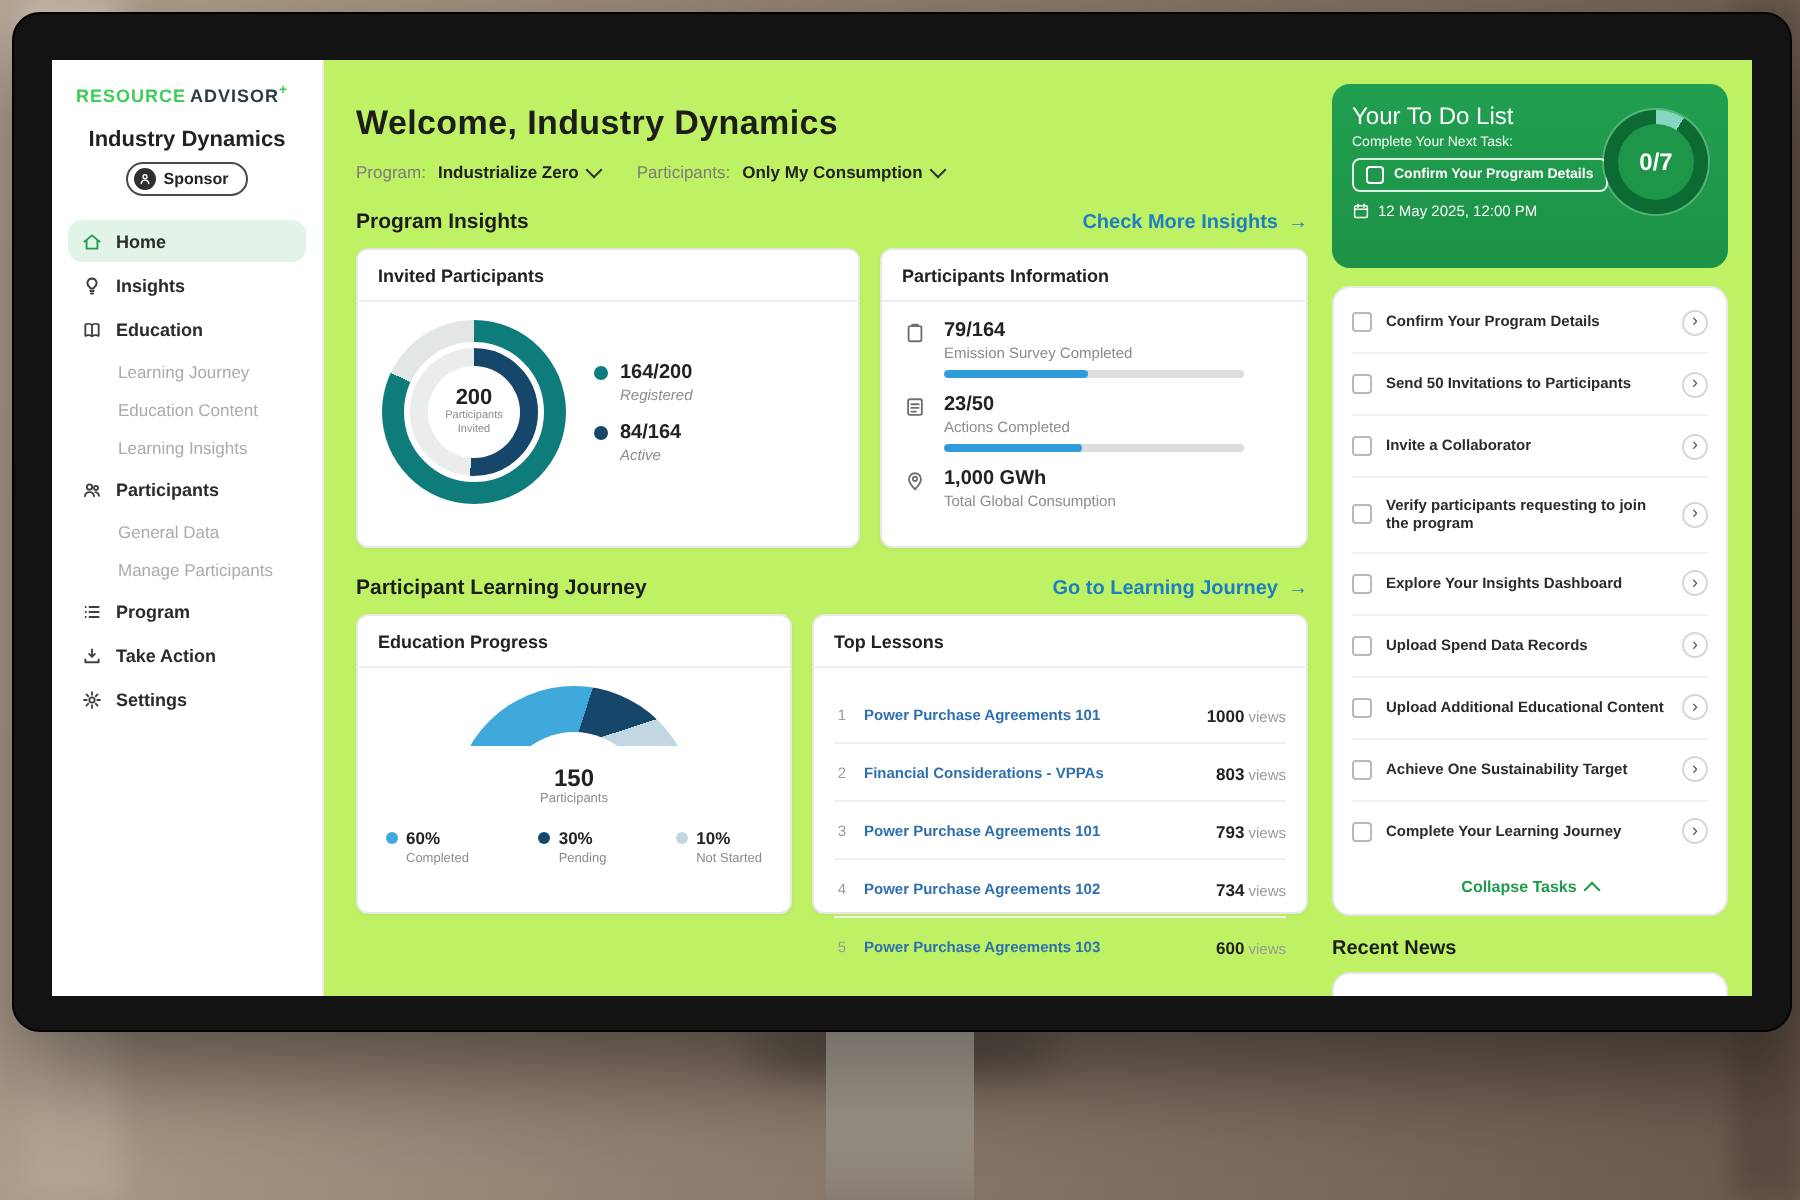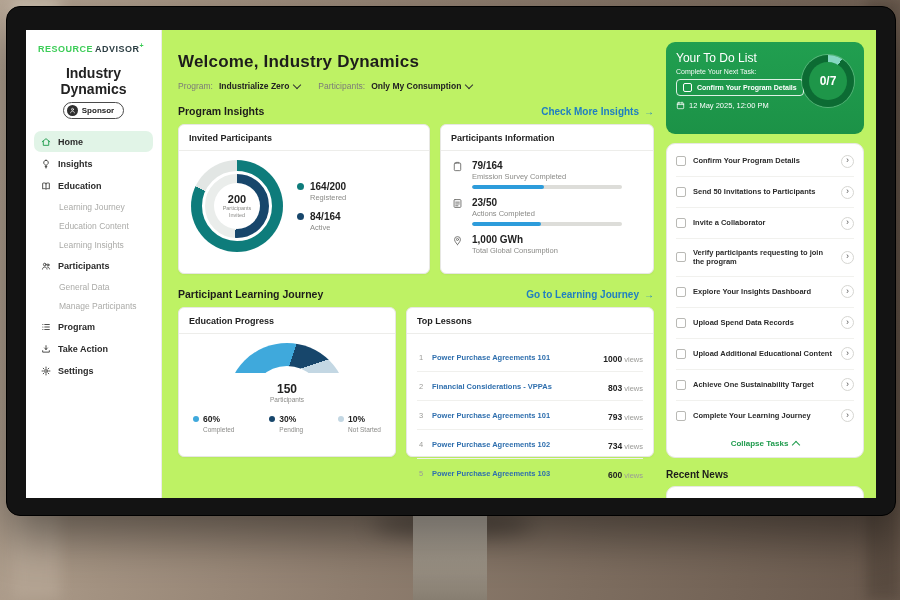--- a/index.html
+++ b/index.html
@@ -16,21 +16,21 @@
     border-radius:14px;box-shadow:0 22px 45px rgba(0,0,0,.45);border:1px solid #000;}
   .screen{position:absolute;left:19px;top:23px;right:19px;bottom:17px;background:#fff;display:flex;overflow:hidden;}
 
   
   .sidebar{width:136px;min-width:136px;background:#fff;border-right:1px solid #ECECE9;
     padding:12px 8px 0;box-sizing:border-box;}
   .logo{font-size:9px;font-weight:bold;letter-spacing:.5px;padding-left:4px;white-space:nowrap;}
   .logo-green{color:#3DCD58;}
   .logo-dark{color:#2C3E43;margin-left:2px;}
   .logo-plus{color:#3DCD58;font-size:7px;vertical-align:super;}
-  .org{font-size:14px;font-weight:bold;color:#222;text-align:center;margin-top:11px;}
+  .org{font-size:11px;font-weight:bold;color:#222;text-align:center;margin-top:11px;}
   .sponsor{margin:5px auto 12px;display:flex;align-items:center;gap:4px;border:1px solid #4a4a4a;
     border-radius:10px;padding:2px 9px 2px 3px;font-size:8px;font-weight:bold;color:#222;width:fit-content;cursor:pointer;}
   .sp-ic{width:11px;height:11px;border-radius:50%;background:#2f2f2f;display:grid;place-items:center;}
   .sp-ic svg{width:7px;height:7px;}
   .nav-item{display:flex;align-items:center;gap:7px;padding:5.5px 7px;margin:1px 0;border-radius:7px;
     font-size:9px;font-weight:bold;color:#2b2b2b;cursor:pointer;}
   .nav-item.active{background:#E1F4E7;}
   .nav-ic{color:#3f3f3d;display:grid;place-items:center;}
   .nav-item.active .nav-ic{color:#1F9B4D;}
   .nav-ic svg{width:10px;height:10px;}
@@ -63,21 +63,21 @@
     background:conic-gradient(#17466B 0 51%,#EAEDEB 51% 100%);display:grid;place-items:center;}
   .hole{width:46px;height:46px;border-radius:50%;background:#fff;display:flex;flex-direction:column;
     align-items:center;justify-content:center;text-align:center;}
   .hole-val{font-size:11px;font-weight:bold;color:#222;}
   .hole-lab{font-size:5.5px;color:#8b8b88;line-height:1.25;width:40px;}
   .leg-item{display:flex;gap:6px;margin:9px 0;align-items:flex-start;}
   .dot{width:7px;height:7px;border-radius:50%;margin-top:2px;flex:none;}
   .dot.teal{background:#0E7C7B;} .dot.navy{background:#17466B;}
   .dot.blue{background:#3FA9DC;} .dot.light{background:#C3D7E3;}
   .leg-val{font-size:10px;font-weight:bold;color:#222;}
-  .leg-lab{font-size:7.5px;color:#8b8b88;margin-top:1px;}
+  .leg-lab{font-size:7.5px;color:#8b8b88;margin-top:1px;font-style:italic;}
 
   .card.info{flex:1;}
   .info-row{display:flex;gap:8px;margin-bottom:8px;align-items:flex-start;}
   .info-ic{color:#6f6f6c;width:13px;display:grid;place-items:center;margin-top:1px;}
   .info-ic svg{width:11px;height:11px;}
   .info-val{font-size:10px;font-weight:bold;color:#222;}
   .info-lab{font-size:7.5px;color:#8b8b88;margin-top:1px;}
   .pbar{height:4px;background:#DDDDD9;border-radius:2px;margin-top:4px;width:150px;overflow:hidden;}
   .pfill{height:100%;background:#2D9CDB;border-radius:2px;}
 

